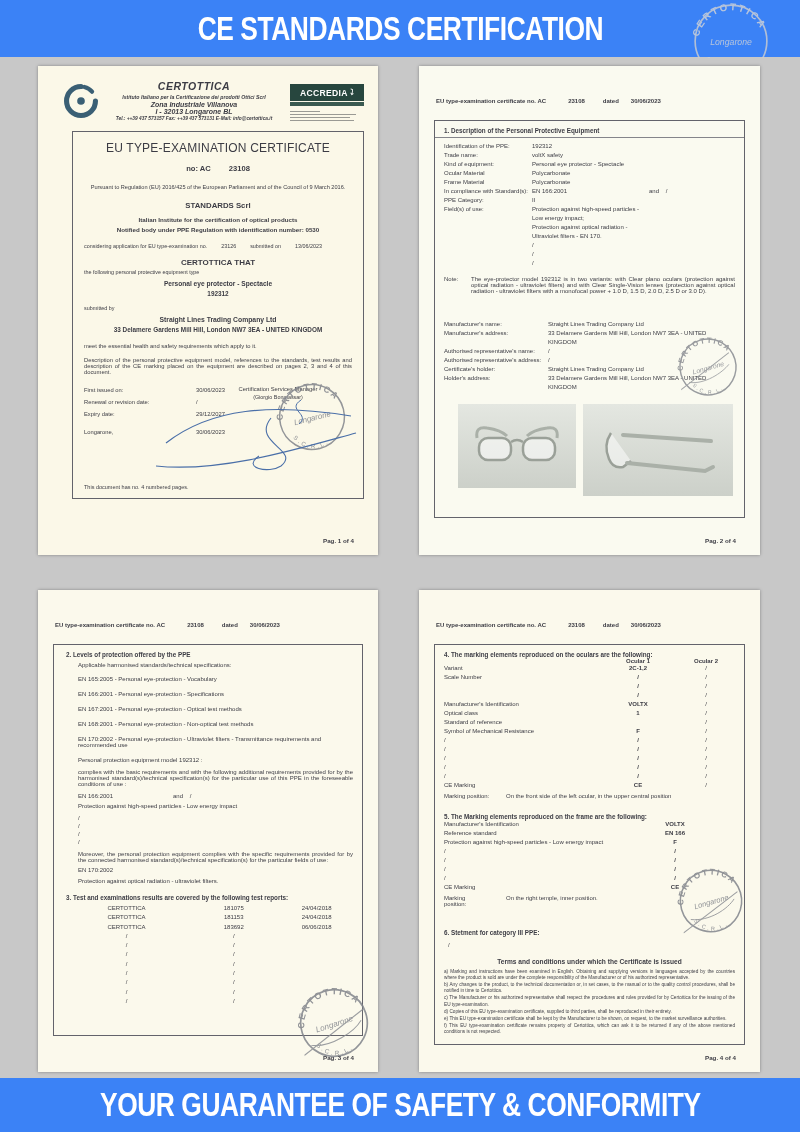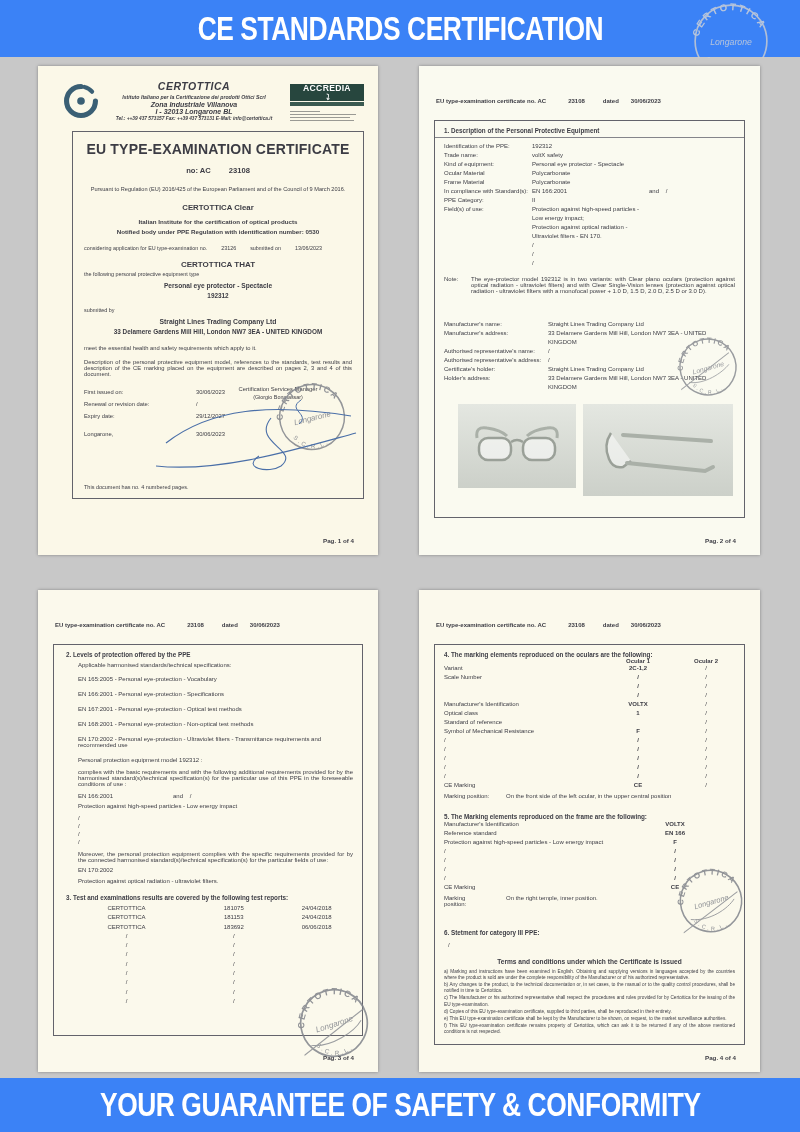--- a/index.html
+++ b/index.html
@@ -26,32 +26,32 @@
   
   .p1-header { display:flex; align-items:flex-start; padding:14px 14px 0 26px; }
   .logo-mark { width:34px; height:34px; margin-top:4px; flex-shrink:0; }
   .org-block { flex:1; text-align:center; font-style:italic; font-weight:bold; padding:0 4px; }
   .org-name { font-size:10.5px; letter-spacing:0.5px; }
   .org-line1 { font-size:5.2px; margin-top:2px; }
   .org-line2 { font-size:7px; margin-top:1px; }
   .org-line3 { font-size:7px; }
   .org-line4 { font-size:4.8px; margin-top:1px; }
   .accredia { width:74px; flex-shrink:0; margin-top:4px; }
-  .accredia-box { background:#27463e; color:#fff; height:17px; display:flex; align-items:center; justify-content:center; font-weight:bold; font-size:8.6px; letter-spacing:0.3px; position:relative;flex-direction:column; }
+  .accredia-box { background:#27463e; color:#fff; height:17px; display:flex; align-items:center; justify-content:center; font-weight:bold; font-size:8.6px; letter-spacing:0.3px; position:relative; }
   .accredia-box .it-glyph { font-size:8px; margin-left:2px; transform:rotate(10deg); display:inline-block; }
   .accredia-sub { background:#3a5a50; height:4px; margin-top:1px; }
   .accredia-lines { margin-top:5px; }
   .accredia-lines div { height:1px; background:#9a9a94; margin-bottom:2px; }
   .accredia-lines div:nth-child(1){width:30px;}
   .accredia-lines div:nth-child(2){width:66px;}
   .accredia-lines div:nth-child(3){width:60px;}
   .accredia-lines div:nth-child(4){width:64px;}
   .p1-box { margin:8px 14px 0 34px; border:1px solid #63636b; padding:9px 11px 6px; position:relative; min-height:368px; }
   .c { text-align:center; }
-  .p1-title { font-size:14px; font-weight:bold; letter-spacing:0.2px; }
+  .p1-title { font-size:12px; font-weight:normal; letter-spacing:0.2px; }
   .p1-no { font-size:7.6px; font-weight:bold; margin-top:9px; }
   .p1-no .sp { margin-left:18px; }
   .p1-pursuant { font-size:5.6px; margin-top:11px; }
   .p1-org { font-size:7.8px; font-weight:bold; margin-top:11px; }
   .p1-desc { font-size:6.2px; font-weight:bold; margin-top:3px; }
   .p1-app { font-size:5.4px; margin-top:10px; display:flex; }
   .p1-app span { margin-right:14px; }
   .p1-certifies { font-size:8px; font-weight:bold; margin-top:9px; }
   .p1-small-left { font-size:5.4px; text-align:left; margin-top:2px; }
   .p1-equip { font-size:6.6px; font-weight:bold; margin-top:5px; }
@@ -178,21 +178,21 @@
         </div>
     </div>
   </div>
 
   <div class="p1-box">
     <div class="c p1-title">EU TYPE-EXAMINATION CERTIFICATE</div>
     <div class="c p1-no">
       <span>no: AC</span><span class="sp">23108</span>
     </div>
     <div class="c p1-pursuant">Pursuant to Regulation (EU) 2016/425 of the European Parliament and of the Council of 9 March 2016.</div>
-    <div class="c p1-org">CERTOTTICA Clear</div>
+    <div class="c p1-org">STANDARDS Scrl</div>
     <div class="c p1-desc" style="margin-top:6px;">Italian Institute for the certification of optical products</div>
     <div class="c p1-desc">Notified body under PPE Regulation with identification number: 0530</div>
     <div class="p1-app">
       <span>considering application for EU type-examination no.</span>
       <span>23126</span>
       <span>submitted on</span>
       <span>13/06/2023</span>
     </div>
     <div class="c p1-certifies">CERTOTTICA THAT</div>
     <div class="p1-small-left">the following personal protective equipment type</div>

